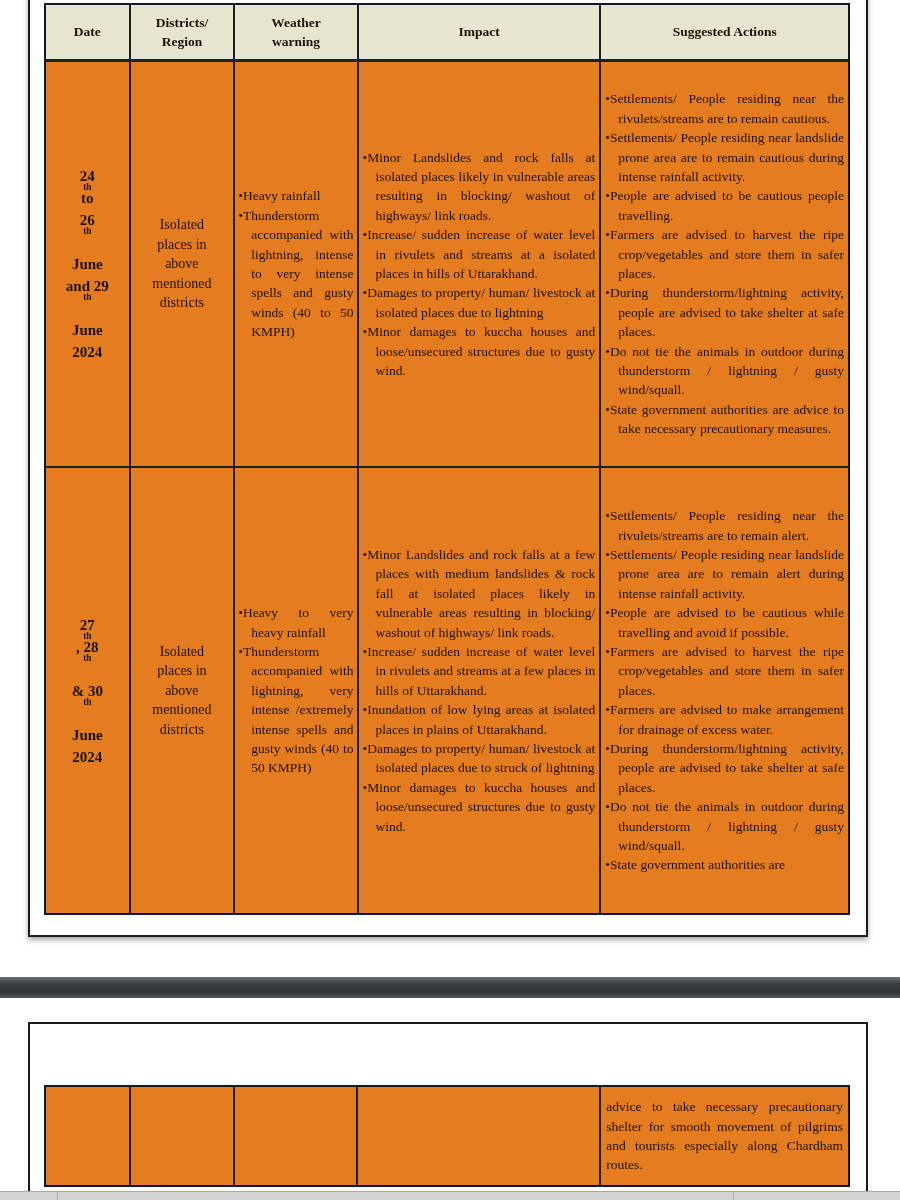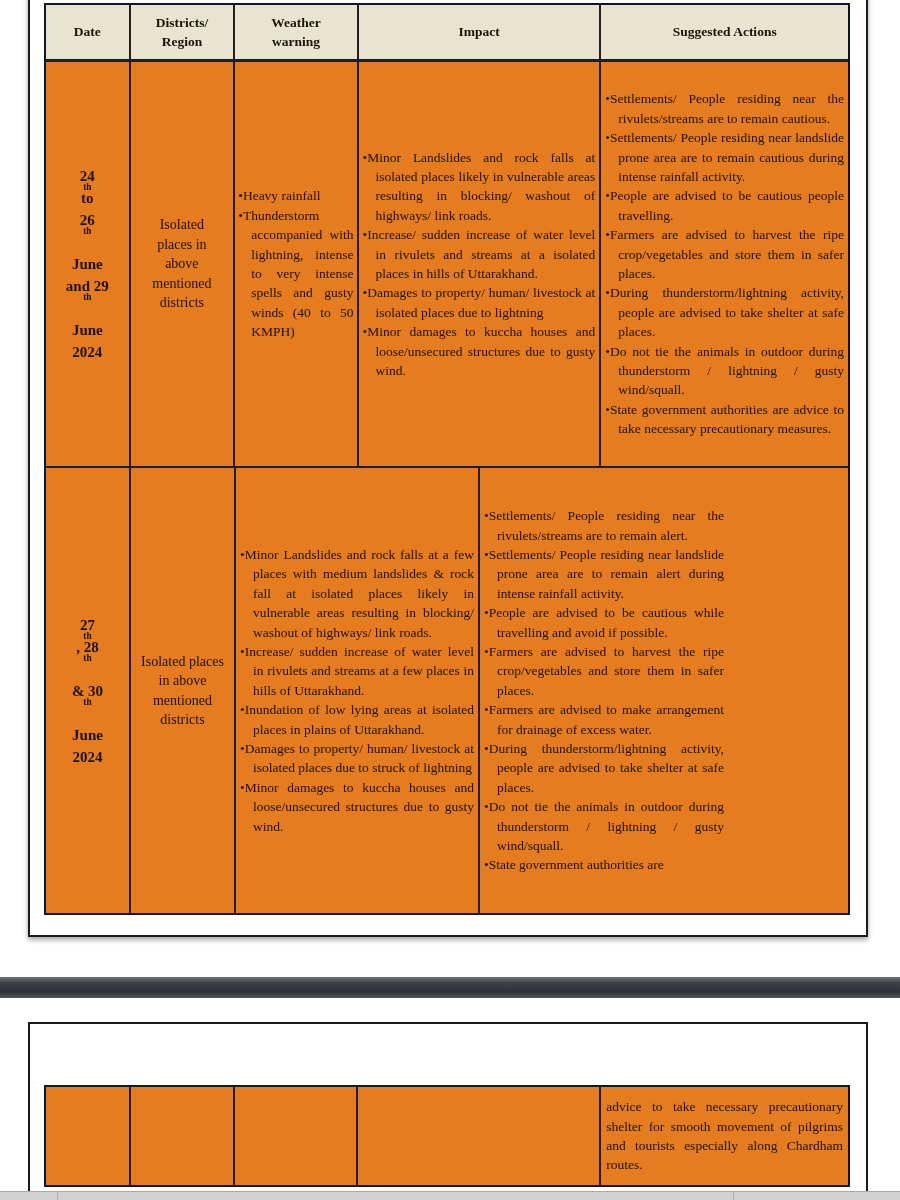--- a/index.html
+++ b/index.html
@@ -102,20 +102,24 @@
         <div class="bullet">Farmers are advised to harvest the ripe crop/vegetables and store them in safer places.</div>
         <div class="bullet">During thunderstorm/lightning activity, people are advised to take shelter at safe places.</div>
         <div class="bullet">Do not tie the animals in outdoor during thunderstorm / lightning / gusty wind/squall.</div>
         <div class="bullet">State government authorities are advice to take necessary precautionary measures.</div>
       </div>
   </div>
 
   <div class="row r-body r-2 last">
     <div class="cell c0 cell-date">27<sup>th</sup>, 28<sup>th</sup><br>&amp; 30<sup>th</sup><br>June<br>2024</div>
     <div class="cell c1 cell-region">Isolated places in above mentioned districts</div>
+    <div class="cell c2 cell-list">
+        <div class="bullet">Heavy to very heavy rainfall</div>
+        <div class="bullet">Thunderstorm accompanied with lightning, very intense /extremely intense spells and gusty winds (40 to 50 KMPH)</div>
+      </div>
     <div class="cell c3 cell-list">
 
     <div class="bullet">Minor Landslides and rock falls at a few places with medium landslides &amp; rock fall at isolated places likely in vulnerable areas resulting in blocking/ washout of highways/ link roads.</div>
         <div class="bullet">Increase/ sudden increase of water level in rivulets and streams at a few places in hills of Uttarakhand.</div>
         <div class="bullet">Inundation of low lying areas at isolated places in plains of Uttarakhand.</div>
         <div class="bullet">Damages to property/ human/ livestock at isolated places due to struck of lightning</div>
         <div class="bullet">Minor damages to kuccha houses and loose/unsecured structures due to gusty wind.</div>
       </div>
     <div class="cell c4 cell-list">
         <div class="bullet">Settlements/ People residing near the rivulets/streams are to remain alert.</div>

